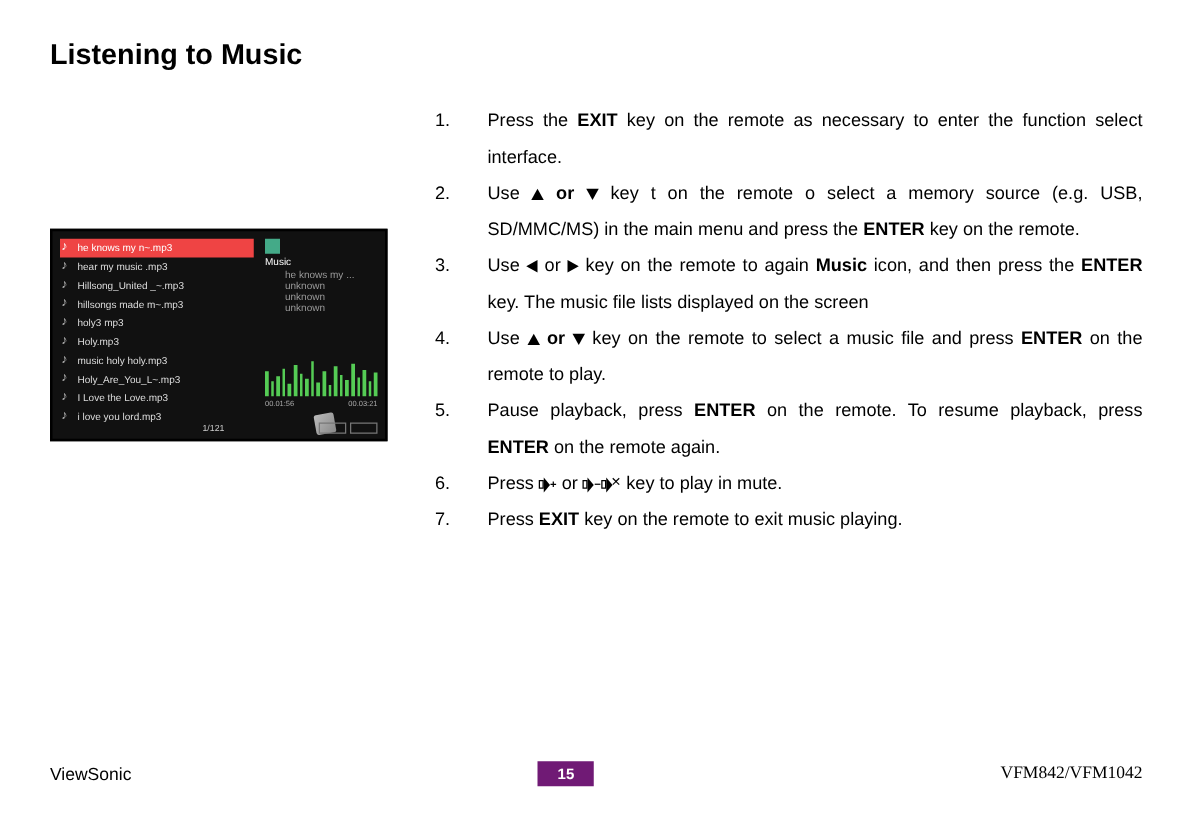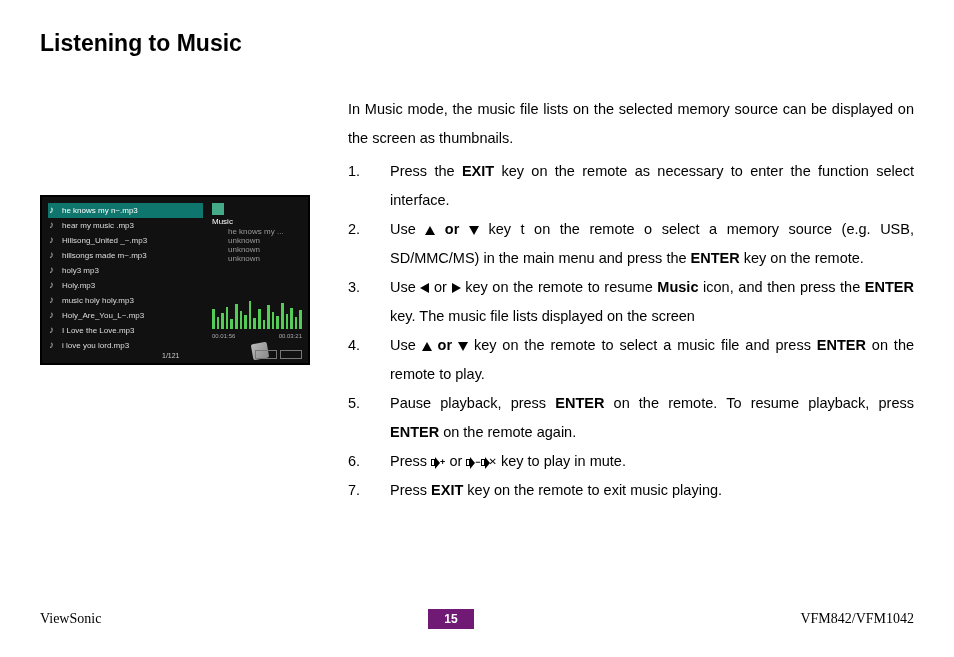--- a/index.html
+++ b/index.html
@@ -8,21 +8,21 @@
     height: 657px;
     background: #fff;
     font-family: Arial, Helvetica, sans-serif;
     color: #000;
     position: relative;
     padding: 30px 40px 0 40px;
   }
   .title {
     font-size: 23px;
     font-weight: bold;
-    margin-bottom: 38px;
+    margin-bottom: 26px;
   }
   .content {
     display: flex;
     gap: 20px;
   }
   .left-col {
     width: 288px;
     flex-shrink: 0;
     padding-top: 100px;
   }
@@ -42,21 +42,21 @@
   }
   .file-row {
     display: flex;
     align-items: center;
     height: 15px;
     font-size: 8px;
     color: #ddd;
     white-space: nowrap;
   }
   .file-row.selected {
-    background: #0f766e;
+    background: #ef4444;
     color: #fff;
   }
   .note-icon {
     width: 10px;
     height: 10px;
     margin-right: 4px;
     position: relative;
   }
   .note-icon::before {
     content: "♪";
@@ -227,21 +227,21 @@
     position: absolute;
     left: 40px;
     right: 40px;
     bottom: 28px;
     display: flex;
     align-items: center;
     justify-content: space-between;
     font-size: 14px;
   }
   .footer-left {
-    font-family: Liberation Serif, serif;
+    font-family: Liberation Sans, sans-serif;
   }
   .footer-right {
     font-family: Liberation Serif, serif;
   }
   .page-num {
     background: #701a75;
     color: #fff;
     padding: 3px 16px;
     font-weight: bold;
     font-size: 12px;
@@ -335,40 +335,39 @@
       <div class="sd-card"></div>
       <div class="counter">1/121</div>
       <div class="btm-boxes">
         <span></span>
         <span></span>
       </div>
     </div>
   </div>
 
   <div class="right-col">
-    <p class="intro">In Music mode, the music file lists on the selected memory source can be displayed on the screen as thumbnails.</p>
 
     <div class="step">
       <div class="step-num">1.</div>
       <div class="step-body">
         <span>Press the </span><span class="bold">EXIT</span><span> key on the remote as necessary to enter the function select interface.</span>
       </div>
     </div>
 
     <div class="step">
       <div class="step-num">2.</div>
       <div class="step-body">
         <span>Use </span><span class="tri tri-up"></span><span class="bold"> or </span><span class="tri tri-down"></span><span> key t on the remote o select a memory source (e.g. USB, SD/MMC/MS) in the main menu and press the </span><span class="bold">ENTER</span><span> key on the remote.</span>
       </div>
     </div>
 
     <div class="step">
       <div class="step-num">3.</div>
       <div class="step-body">
-        <span>Use </span><span class="tri tri-left"></span><span> or </span><span class="tri tri-right"></span><span> key on the remote to resume </span><span class="bold">Music</span><span> icon, and then press the </span><span class="bold">ENTER</span><span> key. The music file lists displayed on the screen</span>
+        <span>Use </span><span class="tri tri-left"></span><span> or </span><span class="tri tri-right"></span><span> key on the remote to again </span><span class="bold">Music</span><span> icon, and then press the </span><span class="bold">ENTER</span><span> key. The music file lists displayed on the screen</span>
       </div>
     </div>
 
     <div class="step">
       <div class="step-num">4.</div>
       <div class="step-body">
         <span>Use </span><span class="tri tri-up"></span><span class="bold"> or </span><span class="tri tri-down"></span><span> key on the remote to select a music file and press </span><span class="bold">ENTER</span><span> on the remote to play.</span>
       </div>
     </div>
 

